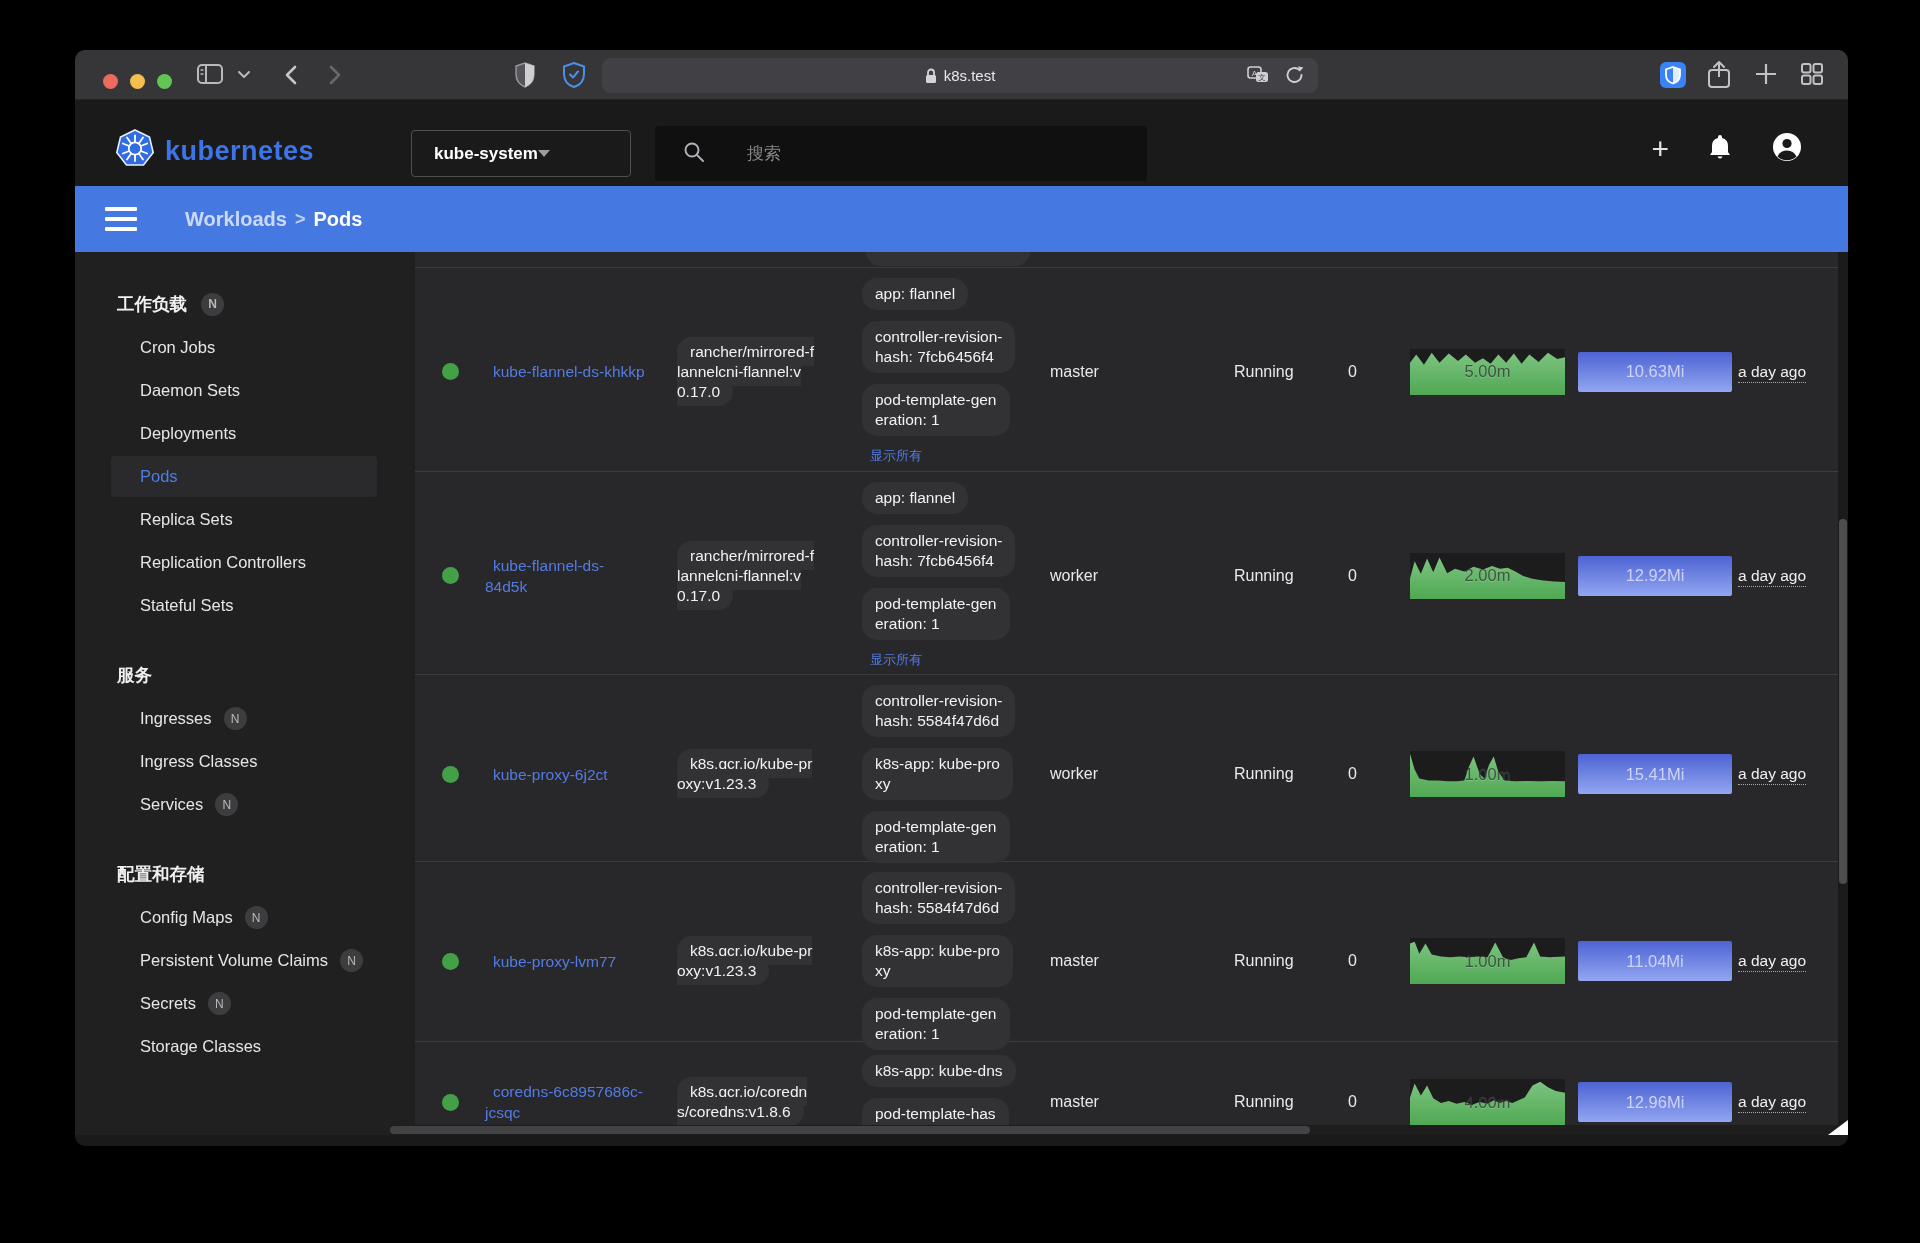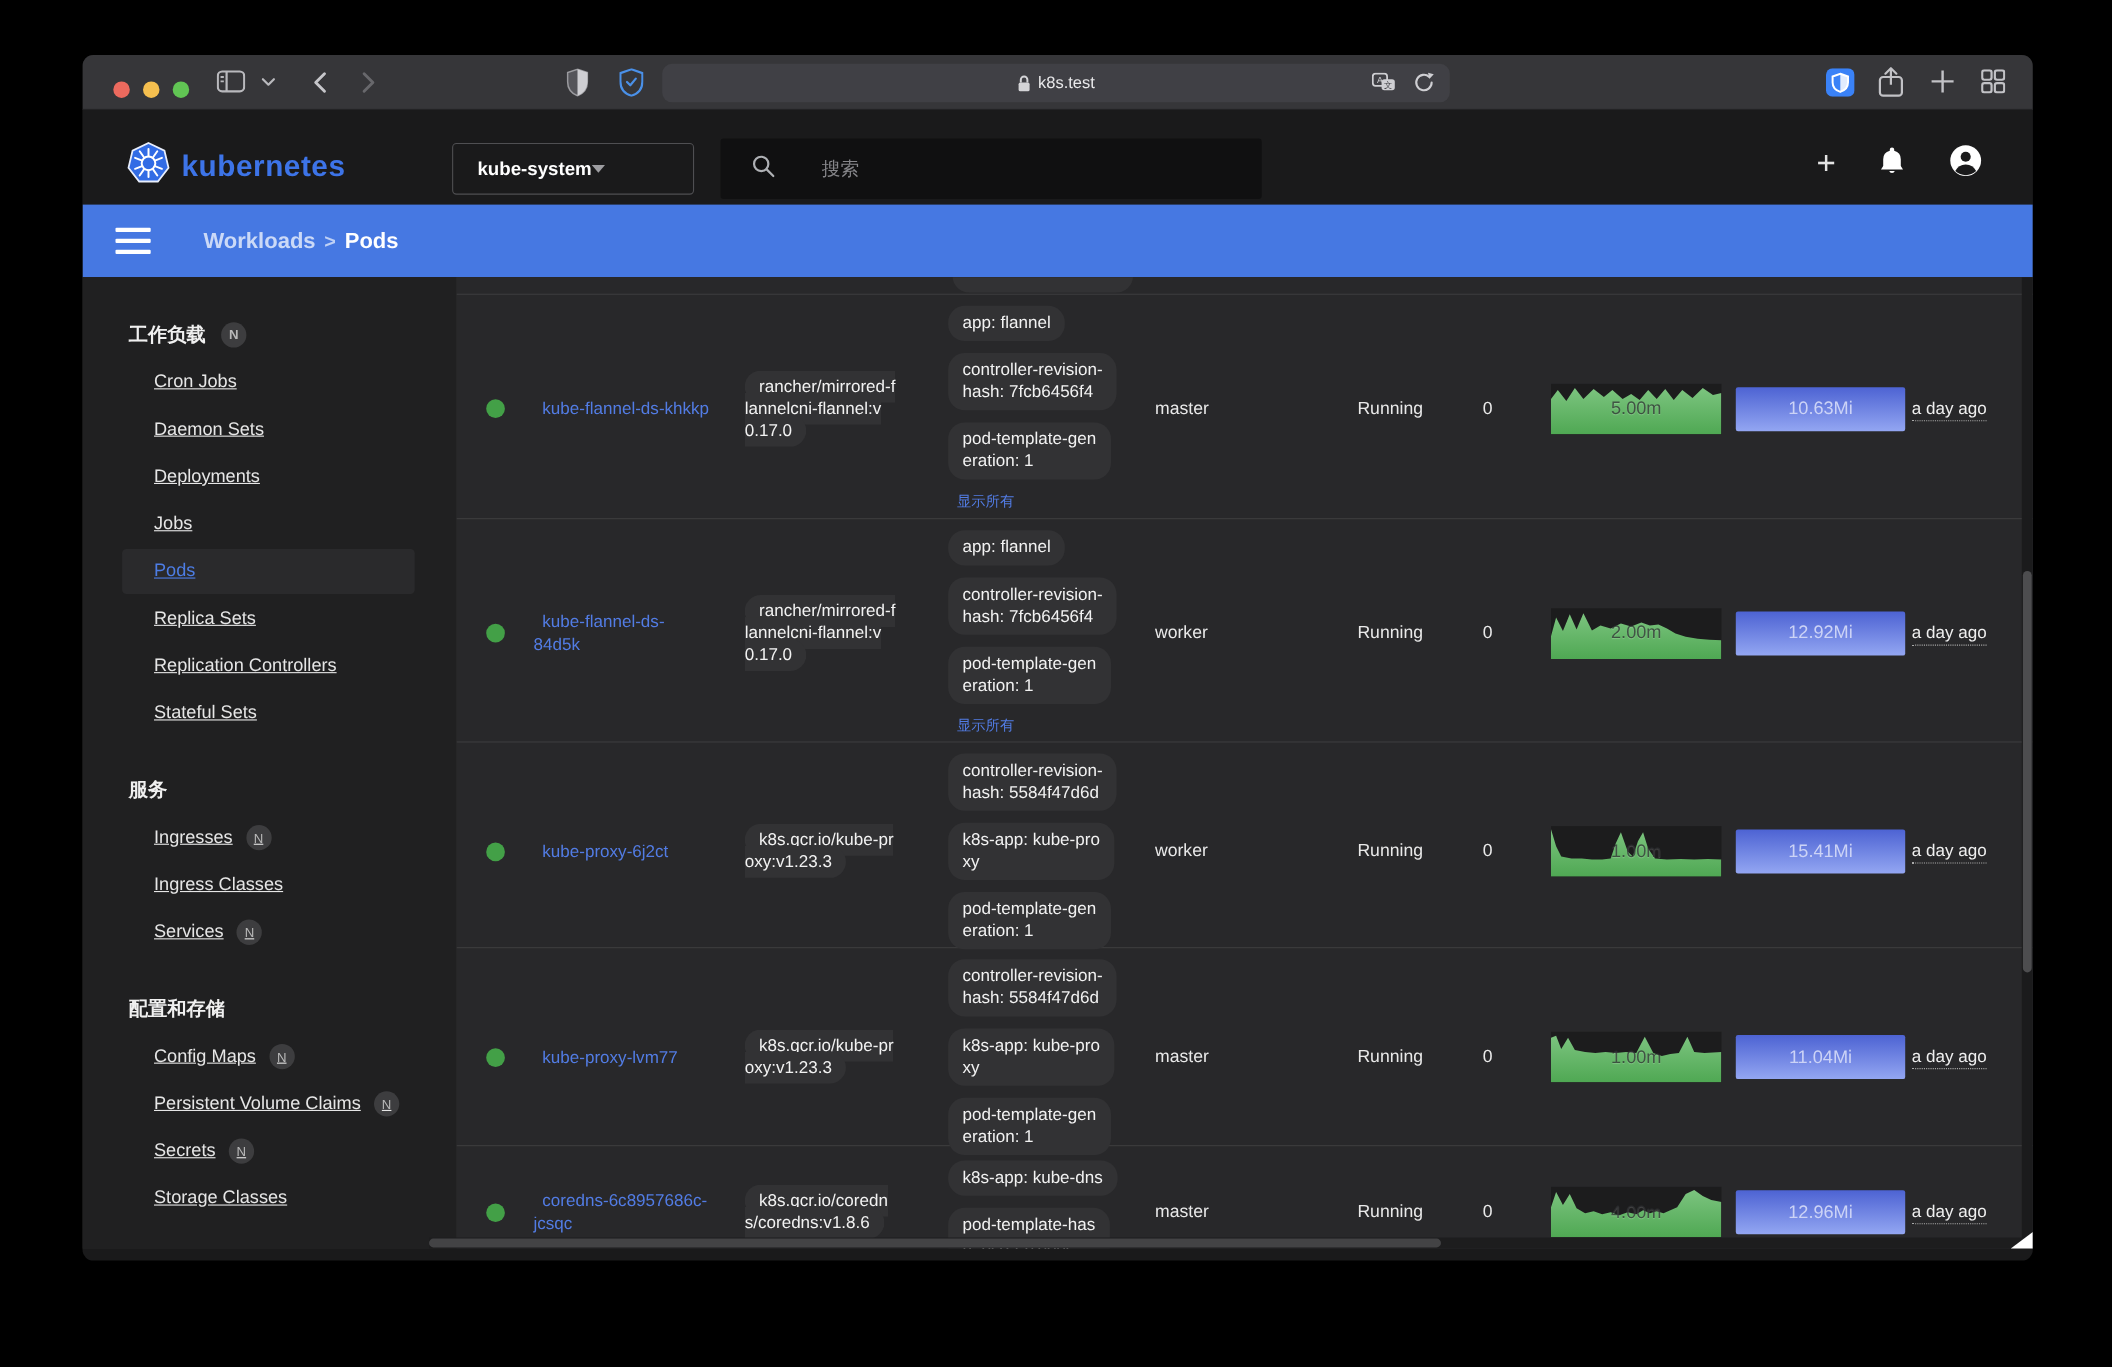--- a/index.html
+++ b/index.html
@@ -33,21 +33,21 @@
   .burger{margin-left:30px;width:32px;display:flex;flex-direction:column;gap:6px;}
   .burger i{display:block;height:4px;background:#fff;border-radius:1px;}
   .crumbs{margin-left:48px;display:flex;align-items:center;gap:8px;font-size:20px;}
   .crumb-sec{color:rgba(255,255,255,.72);font-weight:600;}
   .crumb-sep{color:rgba(255,255,255,.65);font-size:18px;font-weight:600;}
   .crumb-cur{color:#fff;font-weight:700;}
   
   .appbody{position:relative;height:883px;display:flex;background:#28282a;}
   .sidebar{position:relative;width:340px;background:#202021;flex:none;padding-top:30px;overflow:hidden;}
   .side-title{display:flex;align-items:center;gap:14px;padding-left:42px;height:44px;color:#f0f0f0;font-size:17.5px;font-weight:bold;}
-  .side-item{display:flex;align-items:center;gap:12px;height:43px;padding-left:65px;color:#e6e6e6;font-size:16.5px;position:relative;text-decoration:underline;}
+  .side-item{display:flex;align-items:center;gap:12px;height:43px;padding-left:65px;color:#e6e6e6;font-size:16.5px;position:relative;}
   .side-item.active{color:#4d7de5;}
   .side-item.active::before{content:"";position:absolute;left:36px;right:38px;top:1px;bottom:1px;background:#2a2a2c;border-radius:4px;z-index:0;}
   .side-item span{position:relative;z-index:1;}
   .side-gap{height:26px;}
   .nbadge{width:23px;height:23px;border-radius:50%;background:#3d3d3f;color:#b9b9b9;font-size:12px;display:flex;
     align-items:center;justify-content:center;flex:none;position:relative;z-index:1;}
   
   .main{position:relative;flex:1;overflow:hidden;background:#28282a;}
   .sliver{position:relative;height:16px;border-bottom:1px solid #3c3c3e;}
   .sliver .cutchip{position:absolute;left:451px;top:-18px;width:164px;height:32px;background:#323234;border-radius:15px;}
@@ -258,23 +258,20 @@
         </div>
         <div class="side-item">
           <span>Cron Jobs</span>
         </div>
         <div class="side-item">
           <span>Daemon Sets</span>
         </div>
         <div class="side-item">
           <span>Deployments</span>
         </div>
-        <div class="side-item">
-          <span>Jobs</span>
-        </div>
         <div class="side-item active">
           <span>Pods</span>
         </div>
         <div class="side-item">
           <span>Replica Sets</span>
         </div>
         <div class="side-item">
           <span>Replication Controllers</span>
         </div>
         <div class="side-item">

